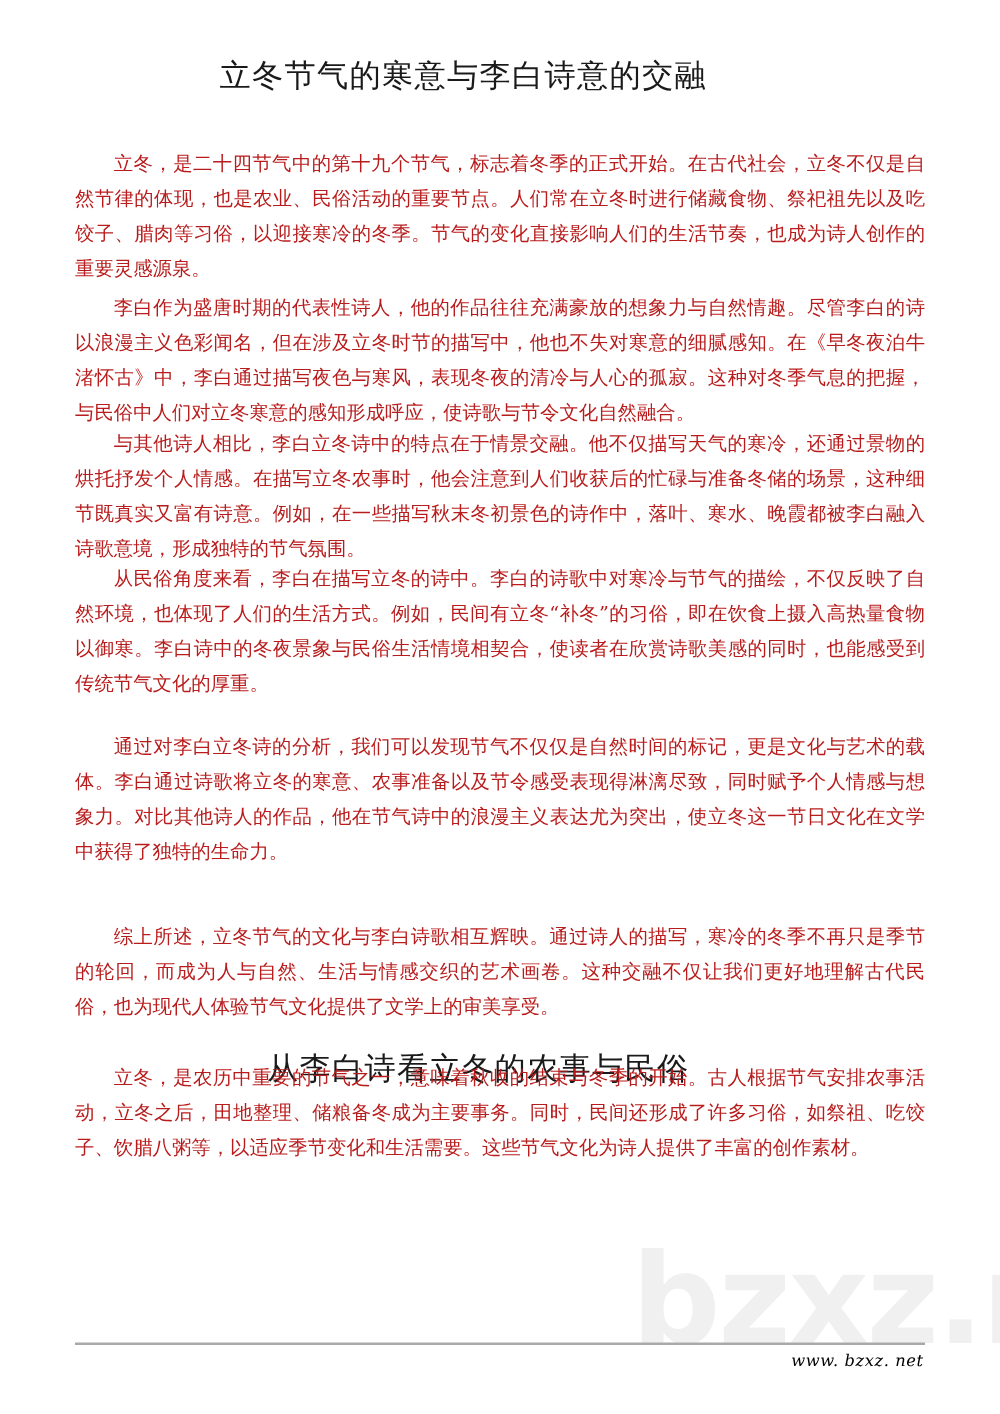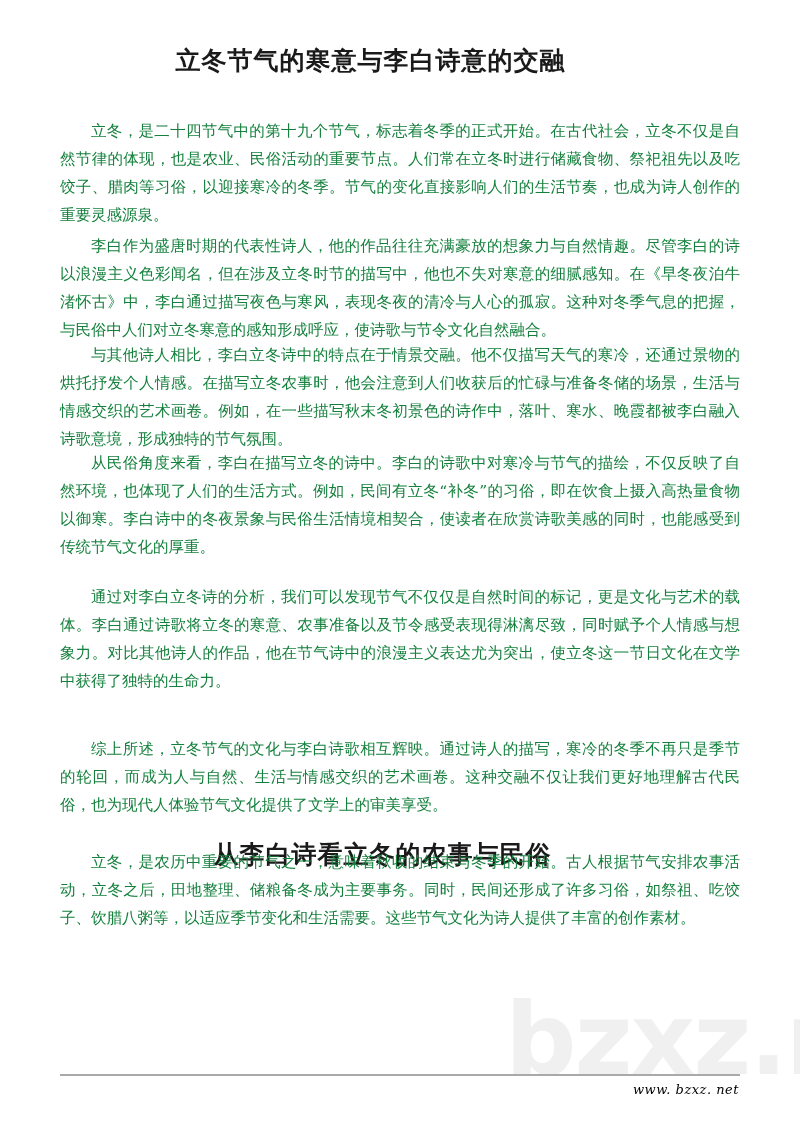--- a/index.html
+++ b/index.html
@@ -19,33 +19,33 @@
       position: absolute;
       left: 0; top: 0;
       width: 800px; height: 1131px;
     }
     .section-title {
       position: absolute;
       left: 0;
       width: 741px;
       text-align: center;
       font-family: "DejaVu Sans", "Liberation Sans", sans-serif;
-      font-weight: bold;
+      font-weight: normal;
       font-size: 25px;
       color: #1a1a1a;
       letter-spacing: 1px;
     }
     .para {
       position: absolute;
       left: 60px;
       width: 680px;
       font-size: 15.5px;
       line-height: 28px;
       text-align: justify;
-      color: #15803d;
+      color: #b91c1c;
       margin: 0;
     }
     .para.indent {
       text-indent: 31px;
     }
     .watermark {
       position: absolute;
       left: 505px;
       top: 990px;
       font-family: "DejaVu Sans", "Liberation Sans", sans-serif;
@@ -81,21 +81,21 @@
 <body>
 
 <div class="page">
 
   <div class="watermark">bzxz.net</div>
 
   <h1 class="section-title" style="top:44px;margin:0;">立冬节气的寒意与李白诗意的交融</h1>
 
   <p class="para indent" style="top:117px;">立冬，是二十四节气中的第十九个节气，标志着冬季的正式开始。在古代社会，立冬不仅是自然节律的体现，也是农业、民俗活动的重要节点。人们常在立冬时进行储藏食物、祭祀祖先以及吃饺子、腊肉等习俗，以迎接寒冷的冬季。节气的变化直接影响人们的生活节奏，也成为诗人创作的重要灵感源泉。</p>
   <p class="para indent" style="top:232px;">李白作为盛唐时期的代表性诗人，他的作品往往充满豪放的想象力与自然情趣。尽管李白的诗以浪漫主义色彩闻名，但在涉及立冬时节的描写中，他也不失对寒意的细腻感知。在《早冬夜泊牛渚怀古》中，李白通过描写夜色与寒风，表现冬夜的清冷与人心的孤寂。这种对冬季气息的把握，与民俗中人们对立冬寒意的感知形成呼应，使诗歌与节令文化自然融合。</p>
-  <p class="para indent" style="top:341px;">与其他诗人相比，李白立冬诗中的特点在于情景交融。他不仅描写天气的寒冷，还通过景物的烘托抒发个人情感。在描写立冬农事时，他会注意到人们收获后的忙碌与准备冬储的场景，生活与情感交织的艺术画卷。例如，在一些描写秋末冬初景色的诗作中，落叶、寒水、晚霞都被李白融入诗歌意境，形成独特的节气氛围。</p>
+  <p class="para indent" style="top:341px;">与其他诗人相比，李白立冬诗中的特点在于情景交融。他不仅描写天气的寒冷，还通过景物的烘托抒发个人情感。在描写立冬农事时，他会注意到人们收获后的忙碌与准备冬储的场景，这种细节既真实又富有诗意。例如，在一些描写秋末冬初景色的诗作中，落叶、寒水、晚霞都被李白融入诗歌意境，形成独特的节气氛围。</p>
   <p class="para indent" style="top:449px;">从民俗角度来看，李白在描写立冬的诗中。李白的诗歌中对寒冷与节气的描绘，不仅反映了自然环境，也体现了人们的生活方式。例如，民间有立冬“补冬”的习俗，即在饮食上摄入高热量食物以御寒。李白诗中的冬夜景象与民俗生活情境相契合，使读者在欣赏诗歌美感的同时，也能感受到传统节气文化的厚重。</p>
   <p class="para indent" style="top:563px;margin-top:20px;">通过对李白立冬诗的分析，我们可以发现节气不仅仅是自然时间的标记，更是文化与艺术的载体。李白通过诗歌将立冬的寒意、农事准备以及节令感受表现得淋漓尽致，同时赋予个人情感与想象力。对比其他诗人的作品，他在节气诗中的浪漫主义表达尤为突出，使立冬这一节日文化在文学中获得了独特的生命力。</p>
   <p class="para indent" style="top:692px;margin-top:43px;">综上所述，立冬节气的文化与李白诗歌相互辉映。通过诗人的描写，寒冷的冬季不再只是季节的轮回，而成为人与自然、生活与情感交织的艺术画卷。这种交融不仅让我们更好地理解古代民俗，也为现代人体验节气文化提供了文学上的审美享受。</p>
 
   <h1 class="section-title" style="top:826px;margin:12px;">从李白诗看立冬的农事与民俗</h1>
 
   <p class="para indent" style="top:848px;">立冬，是农历中重要的节气之一，意味着秋收的结束与冬季的开始。古人根据节气安排农事活动，立冬之后，田地整理、储粮备冬成为主要事务。同时，民间还形成了许多习俗，如祭祖、吃饺子、饮腊八粥等，以适应季节变化和生活需要。这些节气文化为诗人提供了丰富的创作素材。</p>
 
   <div class="footer-rule"></div>
   <div class="footer-url">www. bzxz. net</div>

